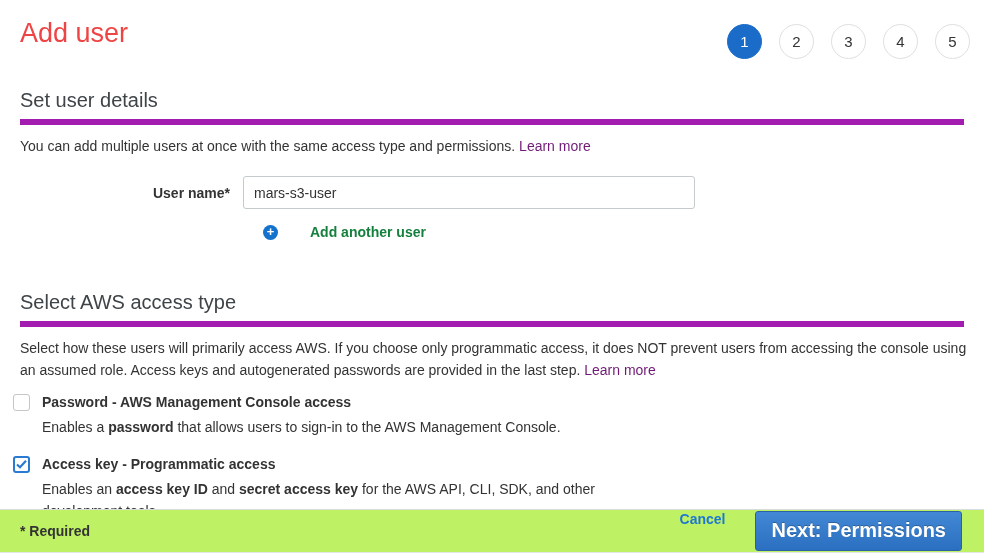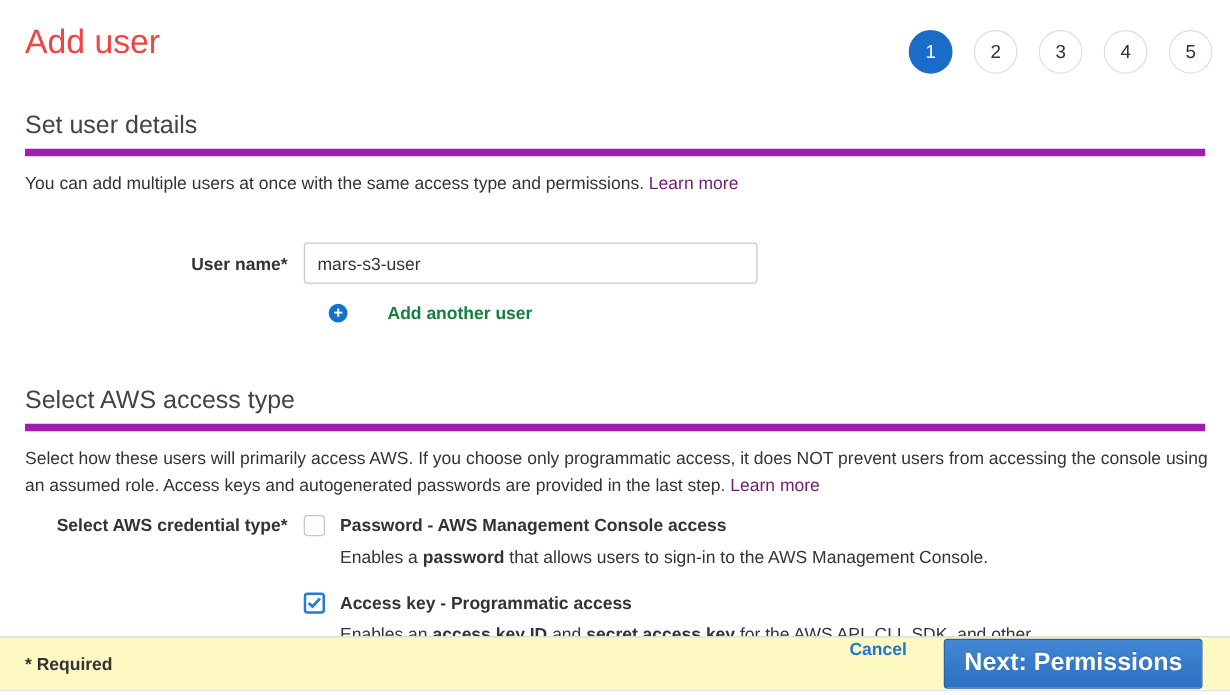--- a/index.html
+++ b/index.html
@@ -21,27 +21,27 @@
   
   .section-heading {
     font-size:20px; font-weight:400; color:#3f4448; margin:0 20px 0 20px;
     padding-bottom:7px; border-bottom:6px solid #a21caf; line-height:24px;
   }
   .sh-1 { margin-top:29px; }
   .sh-2 { margin-top:50px; }
   .section-desc { margin:10px 12px 0 20px; line-height:22px; color:#333; }
   a.link { color:#701a75; text-decoration:none; cursor:pointer; }
   
-  .form-row { display:flex; margin-top:37px; }
+  .form-row { display:flex; margin-top:19px; }
   .form-label { width:230px; text-align:right; font-weight:bold; flex:none; }
   .lbl-username { padding-top:9px; }
   .lbl-cred { padding-top:1px; }
   .form-content { margin-left:13px; }
   .text-input {
-    width:363px; height:33px; border:1px solid #c5cacc; border-radius:3px;
+    width:452px; height:33px; border:1px solid #c5cacc; border-radius:3px;
     padding:0 10px; font-size:14px; color:#333; font-family:inherit; outline:none; background:#fff;
   }
   .add-user-row { display:flex; align-items:center; gap:8px; margin:15px 0 0 263px; cursor:pointer; }
   .plus-icon {
     width:15px; height:15px; border-radius:50%; background:#1472cd; color:#fff; flex:none;
     display:inline-flex; align-items:center; justify-content:center;
     font-size:13px; font-weight:bold; line-height:13px; padding-bottom:1px;
   }
   .add-user-label { color:#15803d; font-weight:bold;margin-left:24px; }
   
@@ -53,21 +53,21 @@
   }
   .checkbox.checked { border:2px solid #2a7ad2; }
   .checkbox.unchecked { border:1px solid #c3c7c9; }
   .checkbox .tick { display:none; }
   .checkbox.checked .tick { display:block; }
   .option-title { font-weight:bold; line-height:18px; }
   .option-desc { margin-top:5px; line-height:22px; max-width:562px; }
   
   .footer {
     position:absolute; left:0; right:0; top:509px; height:43px;
-    border-top:1px solid #d8dcdc; background:#fef9c3;
+    border-top:1px solid #d8dcdc; background:#bef264;
     display:flex; align-items:center; justify-content:space-between; padding:0 22px 0 20px;
   }
   .required-note { font-weight:bold; }
   .footer-actions { display:flex; align-items:flex-start; gap:30px; }
   .cancel-link { color:#1f77d0; font-weight:bold; cursor:pointer; text-decoration:none; }
   .next-btn {
     background:linear-gradient(#4288d5,#2b70c0); border:1px solid #2b62a5; border-radius:3px;
     color:#fff; font-weight:bold; font-size:20px; font-family:inherit;
     padding:7px 15px 8px; cursor:pointer; text-shadow:0 -1px 0 rgba(0,0,0,0.25);
   }
@@ -101,21 +101,20 @@
 <div class="add-user-row">
   <span class="plus-icon">+</span>
   <span class="add-user-label">Add another user</span>
 </div>
 
 <h2 class="section-heading sh-2">Select AWS access type</h2>
 <p class="section-desc"><span>Select how these users will primarily access AWS. If you choose only programmatic access, it does NOT prevent users from accessing the console using an assumed role. Access keys and autogenerated passwords are provided in the last step.</span>
   <a class="link">Learn more</a></p>
 
 <div class="form-row cred-row">
-  <div class="form-label lbl-cred">Select AWS credential type*</div>
   <div class="form-content">
 
     <div class="option">
       <span class="checkbox unchecked">
         
       </span>
       <div>
         <div class="option-title">Password - AWS Management Console access</div>
         <div class="option-desc"><span>Enables a </span><b>password</b><span> that allows users to sign-in to the AWS Management Console.</span></div>
       </div>

